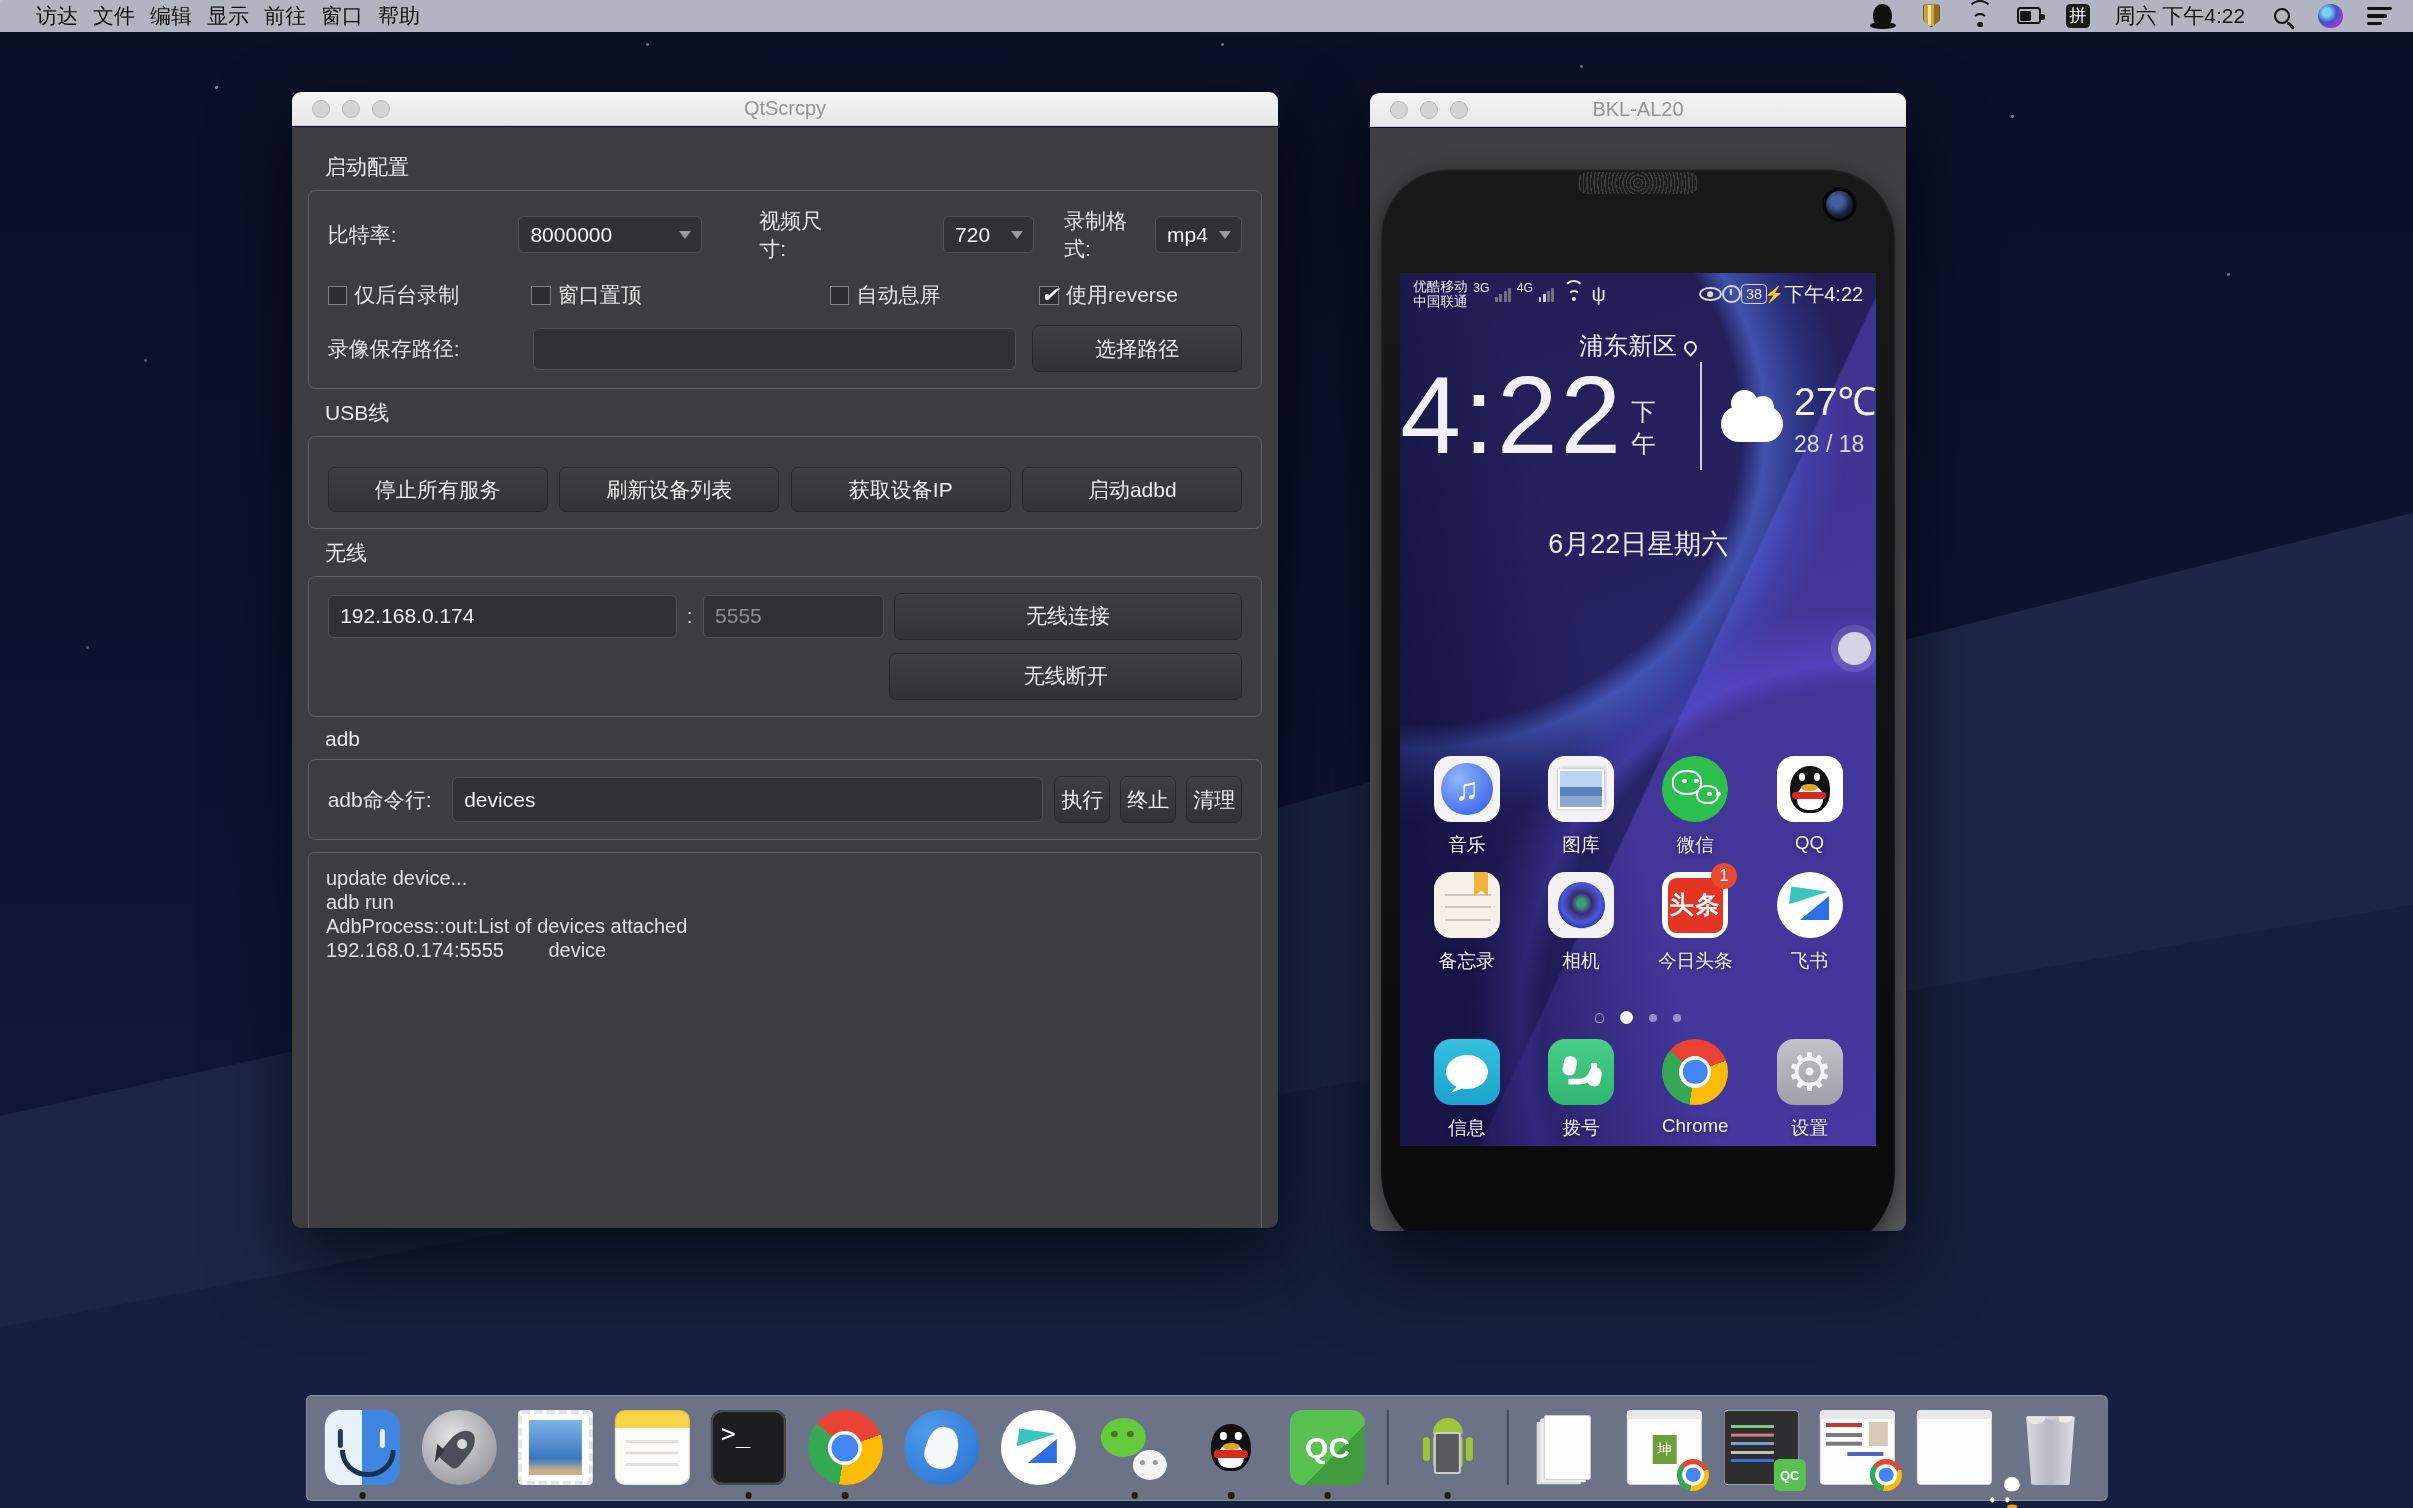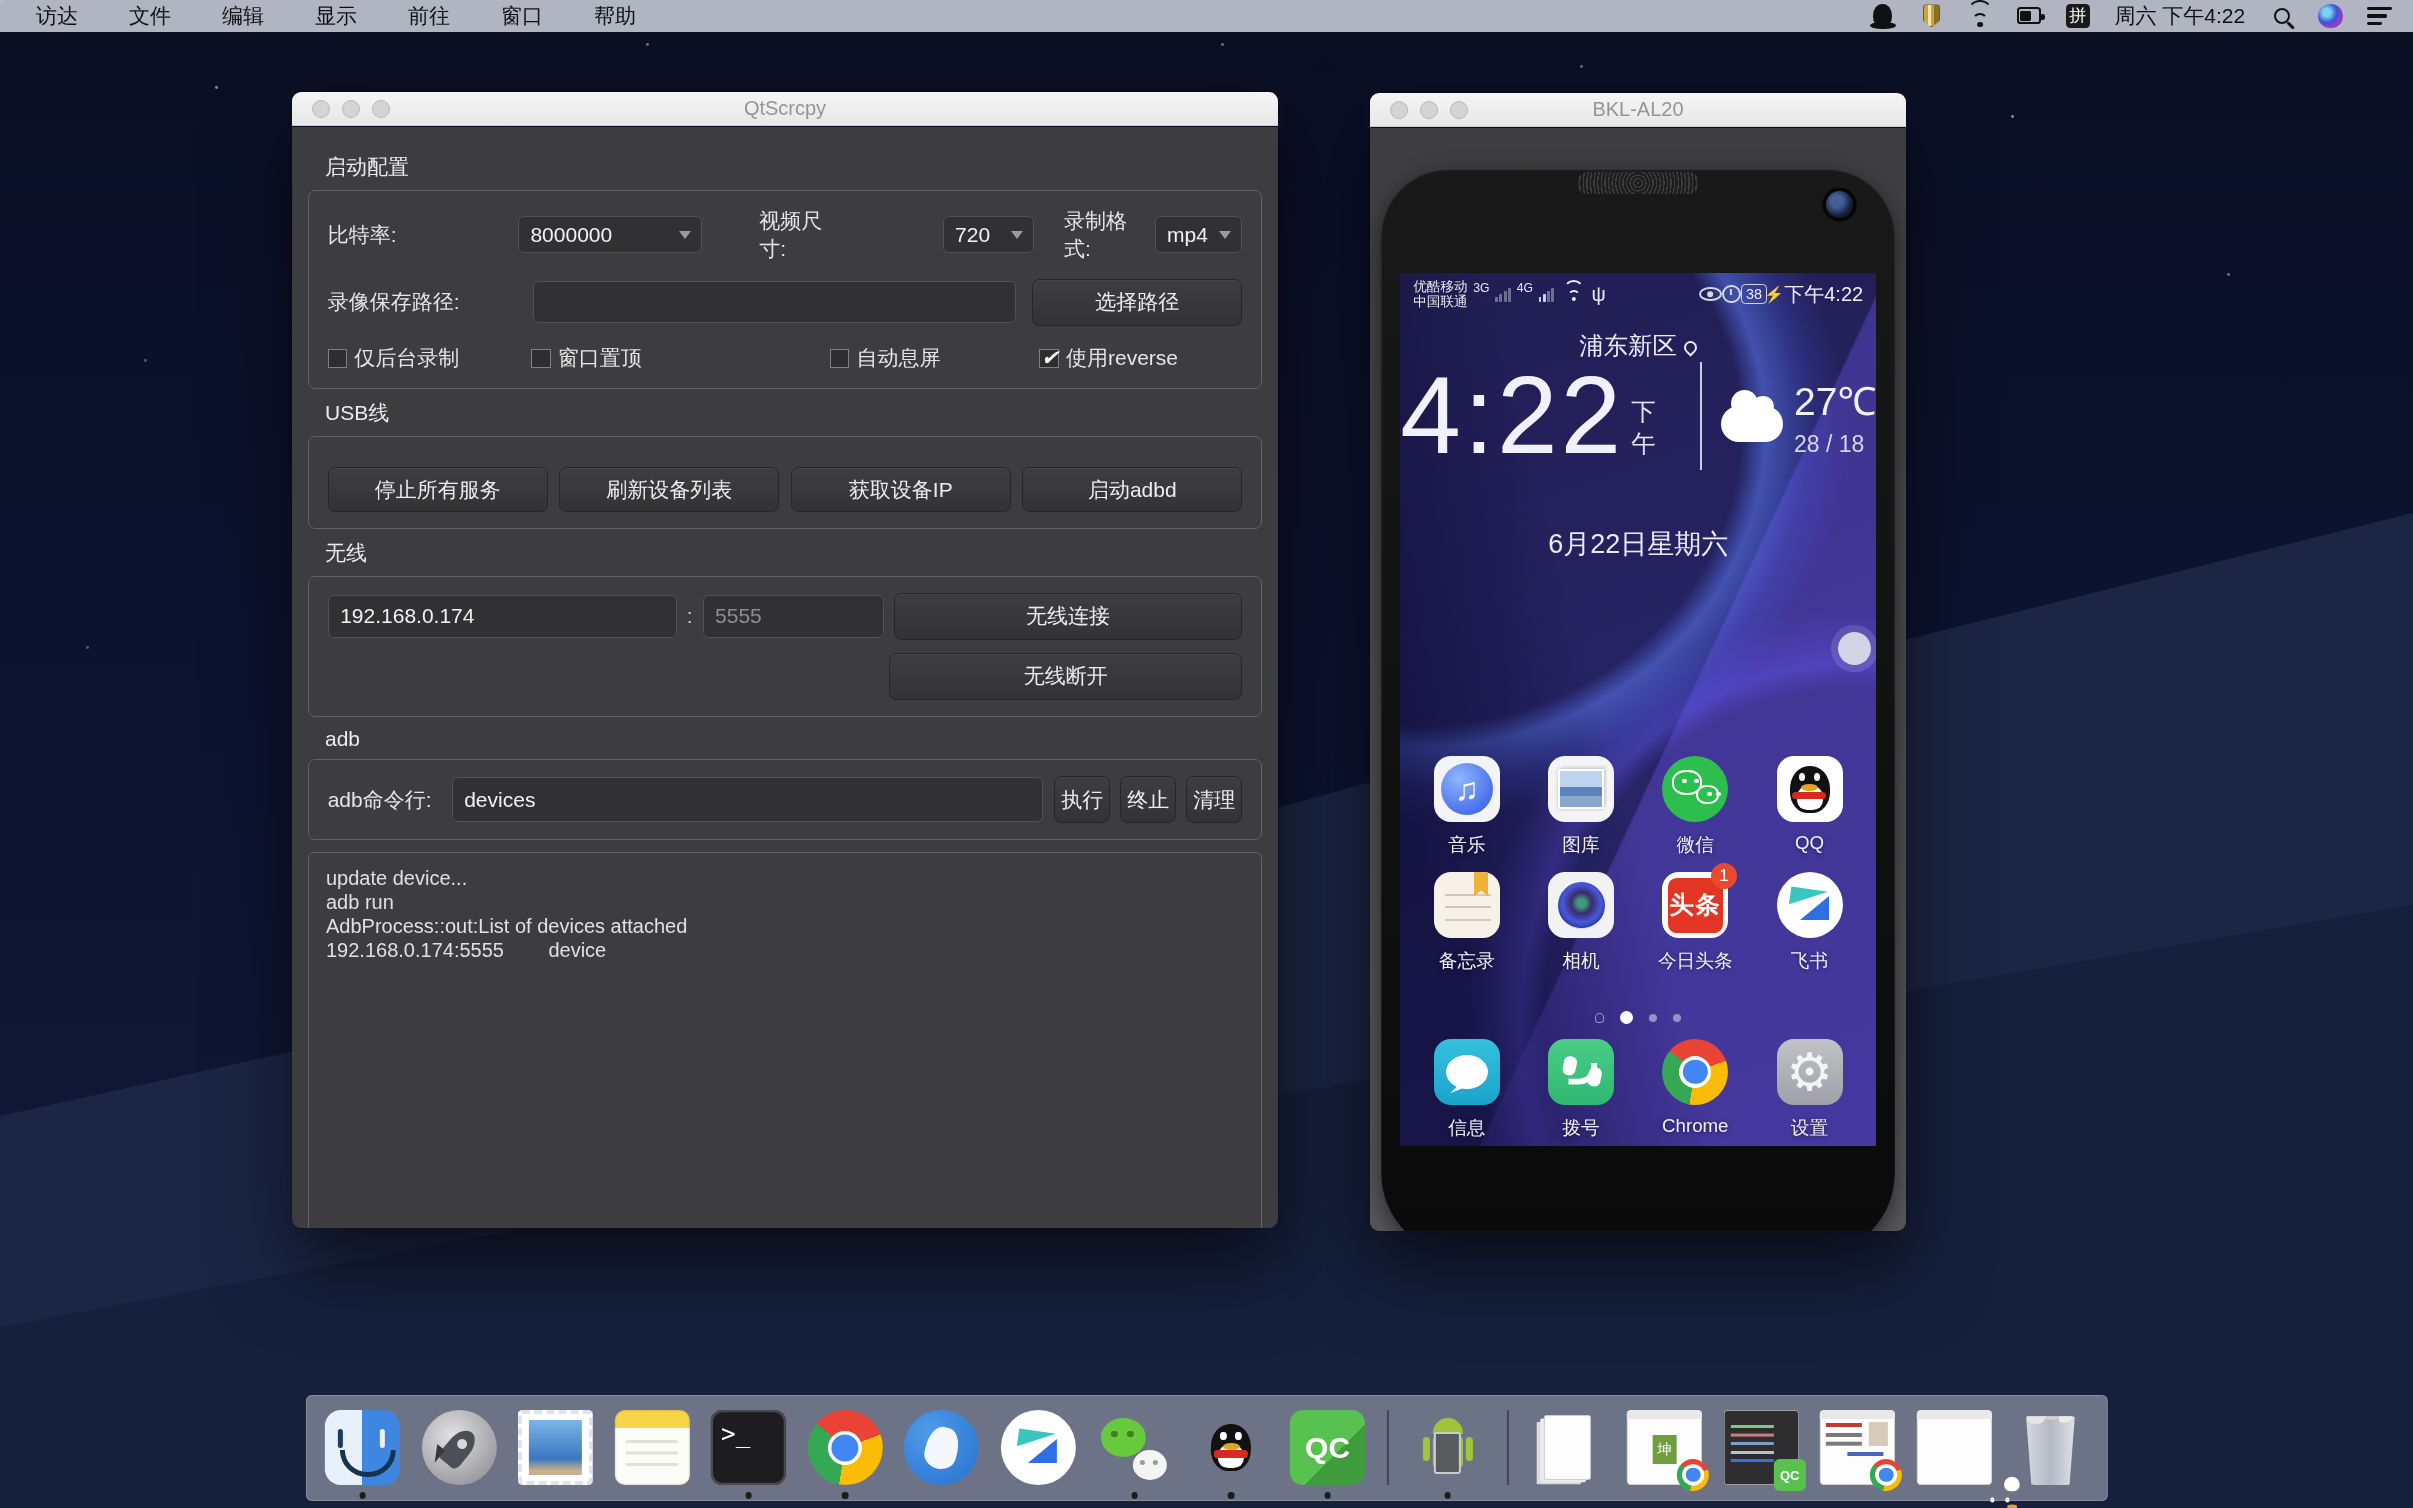--- a/index.html
+++ b/index.html
@@ -12,21 +12,21 @@
       1580px 65px rgba(255,255,255,.4), 2011px 115px rgba(255,255,255,.5), 2227px 273px rgba(255,255,255,.4),
       144px 359px rgba(255,255,255,.3), 1868px 374px rgba(255,255,255,.35), 2334px 575px rgba(255,255,255,.3),
       86px 646px rgba(255,255,255,.3), 1221px 43px rgba(255,255,255,.4); }
   .dune1 { position:absolute; inset:0; background:#1c2644; clip-path:polygon(0 74%, 34% 62%, 70% 46%, 100% 34%, 100% 100%, 0 100%); }
   .dune2 { position:absolute; inset:0; background:#16203c; clip-path:polygon(0 88%, 40% 76%, 78% 66%, 100% 60%, 100% 100%, 0 100%); }
 
   
   .menubar { position:absolute; top:0; left:0; width:100%; height:32px; background:rgba(186,191,203,.95);
     display:flex; align-items:center; padding:0 21.5px; font-size:21px; color:#101010; z-index:50; }
   .menubar .apple { font-size:23px; margin-right:14.4px; }
-  .menubar .menus { display:flex; gap:51px; }
+  .menubar .menus { display:flex; gap:15px; }
   .menubar .menus span { cursor:default; }
   .menubar .right { margin-left:auto; display:flex; align-items:center; gap:24.4px; }
   .mb-ico { width:24.4px; height:24.4px; display:flex; align-items:center; justify-content:center; }
   .mb-penguin { width:18.7px; height:23px; background:#111; border-radius:50% 50% 45% 45%; position:relative; }
   .mb-penguin::after{ content:""; position:absolute; bottom:-1.4px; left:-3.6px; right:-3.6px; height:7.2px; background:#111; border-radius:50%; }
   .mb-shield { width:17px; height:23px; background:linear-gradient(90deg,#caa53d 0 30%,#efe3b0 30% 45%,#caa53d 45% 70%,#8d6f1f 70%); border:1.4px solid #6d5a1a; border-radius:2.9px 2.9px 7.2px 7.2px; clip-path:polygon(0 0,100% 0,100% 70%,50% 100%,0 70%); }
   .mb-wifi { position:relative; width:26px; height:20px; }
   .mb-wifi i { position:absolute; left:50%; bottom:0; transform:translateX(-50%); border:2.9px solid transparent; border-top:2.9px solid #111; border-radius:50%; }
   .mb-wifi i:nth-child(1){ width:26px; height:26px; }
   .mb-wifi i:nth-child(2){ width:16px; height:16px; bottom:-2.9px;}
@@ -298,44 +298,44 @@
           </span>
         <span style="margin-left:57px">视频尺寸:</span>
         <span class="field combo" style="width:95px;margin-left:100px">
             <span>720</span>
           </span>
         <span style="margin-left:30px">录制格式:</span>
         <span class="field combo" style="width:91px;margin-left:7.2px">
             <span>mp4</span>
           </span>
       </div>
+      <div class="frow" style="margin-top:18.7px">
+        <span class="cbg">
+            <i class="cb"></i>
+            <span>仅后台录制</span>
+          </span>
+        <span class="cbg" style="margin-left:72px">
+            <i class="cb"></i>
+            <span>窗口置顶</span>
+          </span>
+        <span class="cbg" style="margin-left:188px">
+            <i class="cb"></i>
+            <span>自动息屏</span>
+          </span>
+        <span class="cbg" style="margin-left:99px">
+            <i class="cb checked"></i>
+            <span>使用reverse</span>
+          </span>
+      </div>
       <div class="frow" style="margin-top:16px">
         <span style="width:205px">录像保存路径:</span>
         <span class="field" style="flex:1;height:42px">
             <span></span>
           </span>
         <span class="btn" style="width:210px;margin-left:16px;height:47px">选择路径</span>
-      </div>
-      <div class="frow" style="margin-top:18.7px">
-        <span class="cbg">
-            <i class="cb"></i>
-            <span>仅后台录制</span>
-          </span>
-        <span class="cbg" style="margin-left:72px">
-            <i class="cb"></i>
-            <span>窗口置顶</span>
-          </span>
-        <span class="cbg" style="margin-left:188px">
-            <i class="cb"></i>
-            <span>自动息屏</span>
-          </span>
-        <span class="cbg" style="margin-left:99px">
-            <i class="cb checked"></i>
-            <span>使用reverse</span>
-          </span>
       </div>
     </div>
 
     <div class="sec-label">USB线</div>
     <div class="gbox">
       <div class="frow" style="margin-top:14.4px; gap:11.5px">
         <span class="btn" style="flex:1">停止所有服务</span>
         <span class="btn" style="flex:1">刷新设备列表</span>
         <span class="btn" style="flex:1">获取设备IP</span>
         <span class="btn" style="flex:1">启动adbd</span>

